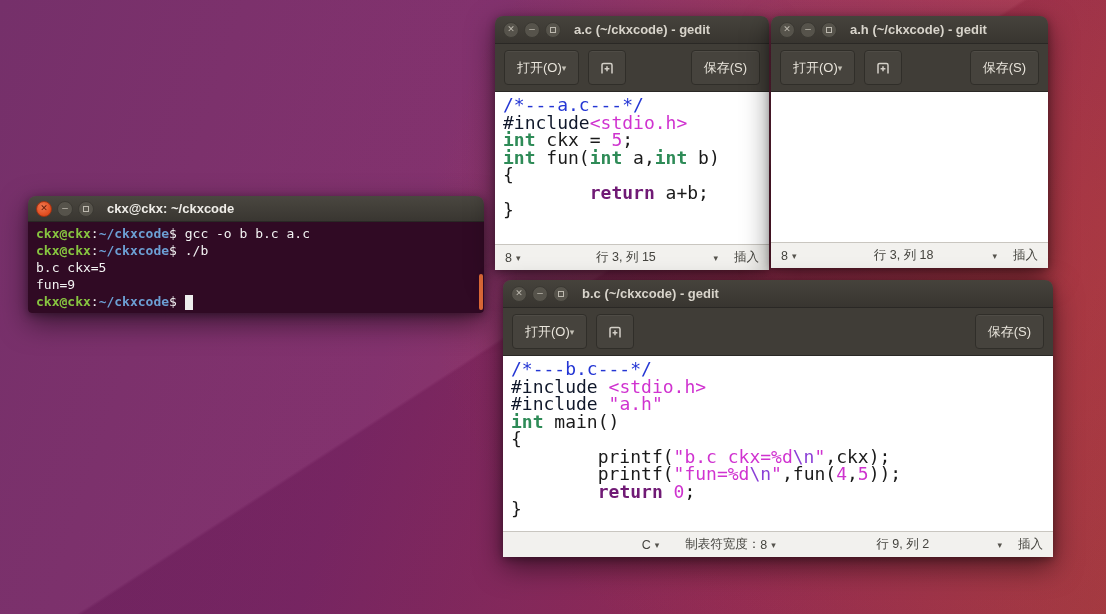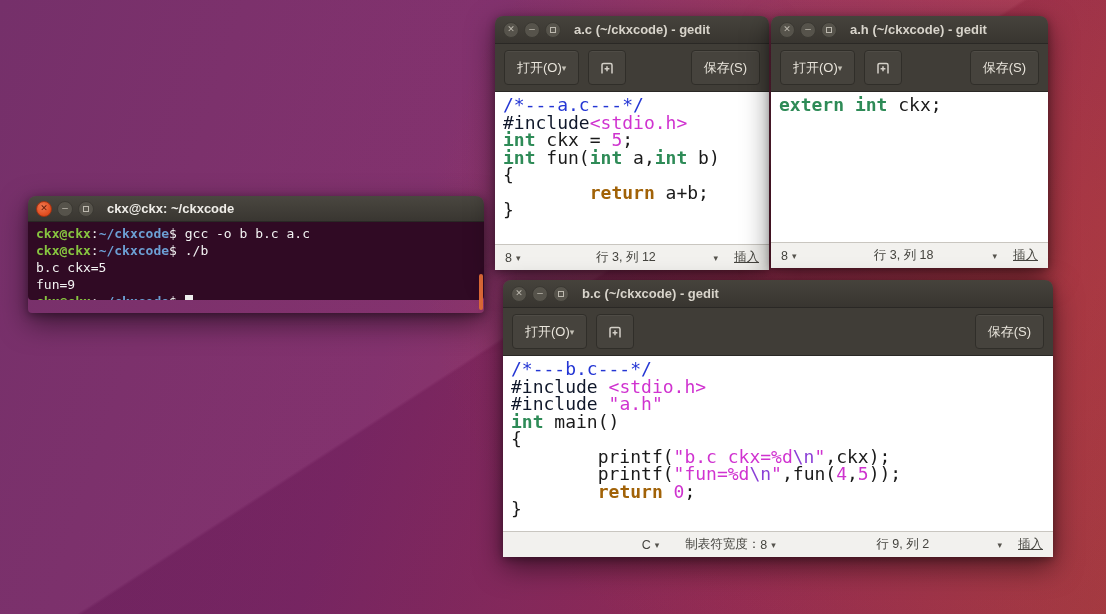--- a/index.html
+++ b/index.html
@@ -25,21 +25,21 @@
           display:inline-flex; align-items:center; justify-content:center;
           background:#56534B; border:1px solid #3B3933; }
   .wbtn .glyph { font-size:9px; line-height:1; color:#BDB9AF; font-family:"DejaVu Sans",sans-serif; }
   .wbtn .glyph-sq { width:6px; height:6px; border:1px solid #BDB9AF; }
   .wbtn.close-active { background:radial-gradient(circle at 40% 35%, #F27A50, #DF4B1E 70%); border-color:#A33312; }
   .wbtn.close-active .glyph { color:#5E1A08; font-weight:bold; }
 
   
   .term-titlebar { height:26px; background:linear-gradient(#4A4740,#393631); }
   .term-title { color:#EFEDE8; }
-  .term-body { height:78px; background:#300A24; border-radius:0 0 4px 4px;
+  .term-body { height:91px; background:#300A24; border-radius:0 0 4px 4px;
                font-family:"DejaVu Sans Mono","Liberation Mono",monospace;
                font-size:13px; line-height:17px; padding:3px 8px; white-space:pre; overflow:hidden; }
   .tk-g { color:#87C540; font-weight:bold; }
   .tk-b { color:#6C9FD4; font-weight:bold; }
   .tk-w { color:#F2F2F2; }
   .tk-cursor { display:inline-block; width:8px; height:15px; background:#EDEDED; vertical-align:-2px; }
   .term-scrollbar { position:absolute; right:1px; top:78px; width:4px; height:36px;
                     background:#DE6A38; border-radius:2px; }
 
   
@@ -59,29 +59,29 @@
           font-family:"DejaVu Sans Mono","Liberation Mono",monospace;
           font-size:18px; line-height:17.5px; padding:4px 8px;
           white-space:pre; overflow:hidden; color:#1A1A1A; }
   .tk-pln { color:#1A1A1A; }
   .tk-cmt { color:#2436D4; }
   .tk-pre { color:#0f172a; }
   .tk-str { color:#D033D0; }
   .tk-esc { color:#8A3FD6; }
   .tk-num { color:#CE33CE; }
   .tk-typ { color:#2E8B57; font-weight:bold; }
-  .tk-kw  { color:#a16207; font-weight:bold; }
+  .tk-kw  { color:#701a75; font-weight:bold; }
 
   .statusbar { height:26px; background:#F2F1EE; border-top:1px solid #C9C6C0;
                display:flex; align-items:center; padding:0 10px;
                color:#45443F; font-size:12.5px; white-space:nowrap; }
   .statusbar .dd2 { font-size:9px; color:#55534D; margin:0 4px; }
   .stgroup { display:inline-flex; align-items:center; }
   .sp1 { flex:1.2; } .sp2 { flex:0.9; } .sp3 { flex:0.6; }
-  .stmode { margin-left:12px;text-decoration:underline; }
+  .stmode { margin-left:12px; }
 </style>
 </head>
 <body>
 
 <div class="window" style="left:28px; top:196px; width:456px; height:117px;">
   <div class="titlebar term-titlebar">
     <span class="wbtn close-active">
         <span class="glyph">✕</span>
       </span>
     <span class="wbtn">
@@ -125,21 +125,21 @@
       <span>保存(S)</span>
     </button>
   </div>
   <div class="code"><div><span class="tk-cmt">/*---a.c---*/</span></div><div><span class="tk-pre">#include</span><span class="tk-str">&lt;stdio.h&gt;</span></div><div><span class="tk-typ">int</span><span class="tk-pln"> ckx = </span><span class="tk-num">5</span><span class="tk-pln">;</span></div><div><span class="tk-typ">int</span><span class="tk-pln"> fun(</span><span class="tk-typ">int</span><span class="tk-pln"> a,</span><span class="tk-typ">int</span><span class="tk-pln"> b)</span></div><div><span class="tk-pln">{</span></div><div><span class="tk-pln">        </span><span class="tk-kw">return</span><span class="tk-pln"> a+b;</span></div><div><span class="tk-pln">}</span></div></div>
   <div class="statusbar">
     <span class="stgroup">
       <span>8</span>
       <span class="dd2">▾</span>
     </span>
     <span class="sp1"></span>
-    <span>行 3, 列 12</span>
+    <span>行 3, 列 15</span>
     <span class="sp2"></span>
     <span class="dd2">▾</span>
     <span class="stmode">插入</span>
   </div>
 </div>
 
 <div class="window gedit" style="left:771px; top:16px; width:277px; height:252px;">
   <div class="titlebar">
     <span class="wbtn">
         <span class="glyph">✕</span>
@@ -161,21 +161,21 @@
       <svg width="16" height="16" viewBox="0 0 16 16">
         <path d="M3 13.5 V5 a1.6 1.6 0 0 1 1.6 -1.6 h6.8 a1.6 1.6 0 0 1 1.6 1.6 V13.5" fill="none" stroke="#D4D0C8" stroke-width="1.5"></path>
         <path d="M8 6.3 V11.2 M5.6 8.75 H10.4" fill="none" stroke="#D4D0C8" stroke-width="1.5"></path>
       </svg>
     </button>
     <span class="tspacer"></span>
     <button class="tbtn">
       <span>保存(S)</span>
     </button>
   </div>
-  <div class="code"><div><span class="tk-typ">extern</span><span class="tk-pln"> </span><span class="tk-typ">int</span><span class="tk-pln"> ckx;</span></div></div>
+  <div class="code"></div>
   <div class="statusbar">
     <span class="stgroup">
       <span>8</span>
       <span class="dd2">▾</span>
     </span>
     <span class="sp1"></span>
     <span>行 3, 列 18</span>
     <span class="sp2"></span>
     <span class="dd2">▾</span>
     <span class="stmode">插入</span>

